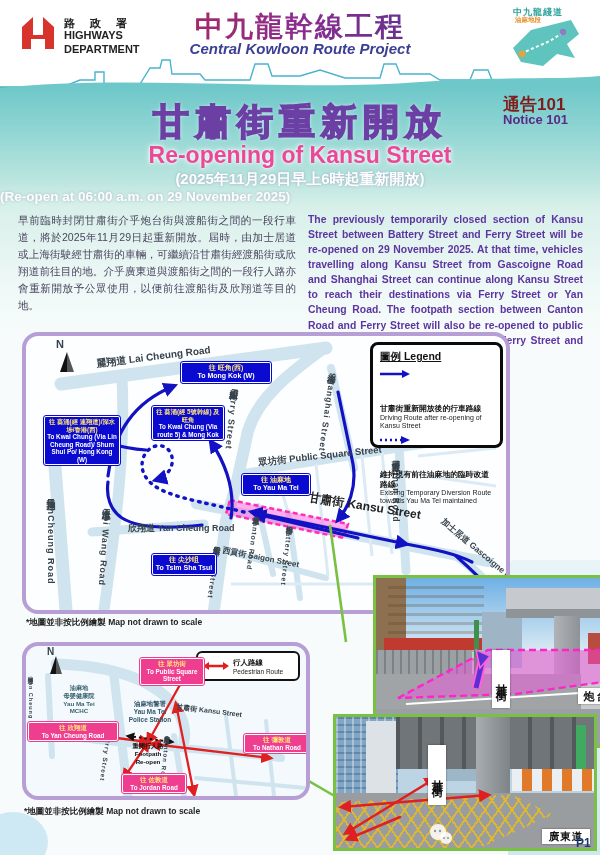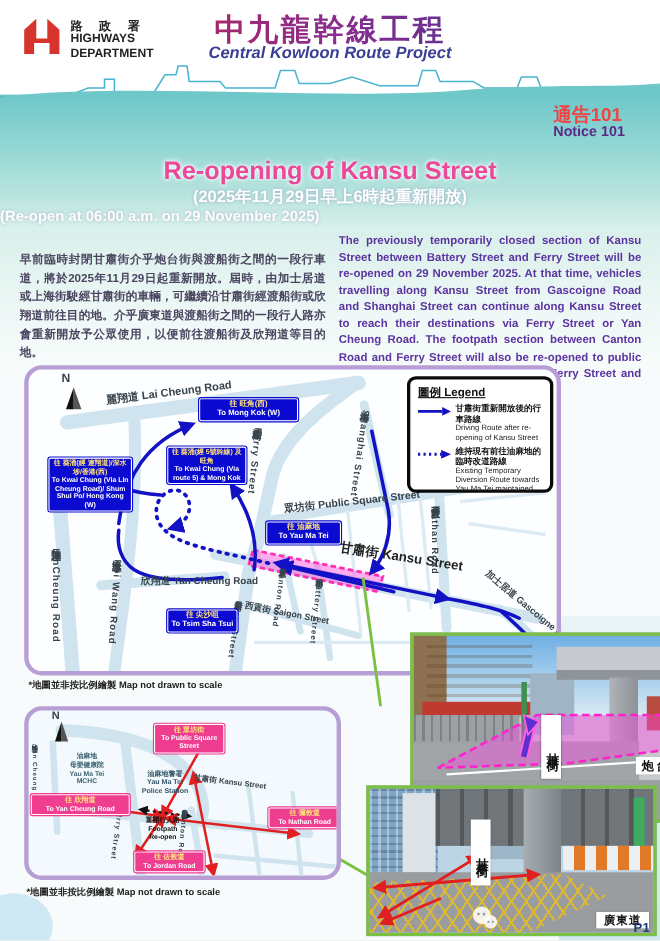--- a/index.html
+++ b/index.html
@@ -18,46 +18,46 @@
   
   .dept-zh{font-size:11px;letter-spacing:6px;color:#222;font-weight:bold;}
   .dept-en{font-size:11px;color:#222;font-weight:bold;white-space:pre-line;line-height:1.25;}
   .proj-zh{font-size:28px;font-weight:bold;letter-spacing:2px;
      background:linear-gradient(90deg,#d42027,#8a2d8e,#2b3990);
      -webkit-background-clip:text;background-clip:text;color:transparent;}
   .proj-en{font-size:15px;font-weight:bold;font-style:italic;color:#3b3f94;}
   .badge-l1{font-size:9px;font-weight:bold;color:#2ba39b;letter-spacing:1px;}
   .badge-l2{font-size:6.5px;font-weight:bold;color:#e8912c;}
   
-  .notice-num-zh{font-size:17px;font-weight:bold;color:#ef4444;}
+  .notice-num-zh{font-size:17px;font-weight:bold;color:#7f1d1d;}
   .notice-num-en{font-size:13px;font-weight:bold;color:#5b2a86;}
   .title-zh{font-size:36px;font-weight:bold;letter-spacing:6px;color:#fff;
      -webkit-text-stroke:1.6px #6b3fa4;text-shadow:0 0 4px rgba(255,255,255,.8);}
   .title-en{font-size:23px;font-weight:bold;color:#ec4899;text-shadow:0 0 3px #fff,0 0 6px #fff;}
   .sub-zh{font-size:15px;font-weight:bold;color:#fff;text-shadow:0 0 3px rgba(90,60,140,.35);}
   .sub-en{font-size:13.5px;font-weight:bold;color:#fdfdfd;text-shadow:0 0 3px rgba(90,60,140,.3);}
   
-  .body-zh{font-size:10.6px;line-height:1.6;font-weight:bold;color:#4a4560;text-align:justify;margin-top:16px;}
+  .body-zh{font-size:10.6px;line-height:1.6;font-weight:normal;color:#4a4560;text-align:justify;}
   .body-en{font-size:10.4px;line-height:1.45;font-weight:bold;color:#5c35a0;text-align:justify;}
   
   .card{border:4px solid #b79fd6;border-radius:16px;background:#fdfeff;box-sizing:border-box;overflow:hidden;}
   .note{font-size:8.5px;font-weight:bold;color:#222;}
   .rlabel{color:#37434c;font-weight:bold;white-space:nowrap;}
   .vert{writing-mode:vertical-rl;text-orientation:mixed;letter-spacing:1px;}
   .bluebox{background:#0a0ad0;border:1px solid #fff;outline:1px solid #0a0ad0;border-radius:2px;
      text-align:center;padding:1px 2px;line-height:1.2;}
   .bluebox .zh{color:#ffe27a;font-weight:bold;font-size:7px;display:block;}
   .bluebox .en{color:#fff;font-weight:bold;font-size:7px;display:block;}
   .pinkbox{background:#ef3d8f;border:1px solid #fff;outline:1px solid #ef3d8f;border-radius:2px;
      text-align:center;padding:1px 2px;line-height:1.2;}
   .pinkbox .zh{color:#ffe27a;font-weight:bold;font-size:6.5px;display:block;}
   .pinkbox .en{color:#fff;font-weight:bold;font-size:6.3px;display:block;}
   .legend{background:#fff;border:3px solid #0a0a0a;border-radius:8px;padding:5px 7px;box-sizing:border-box;}
   .lg-title{font-size:10.5px;font-weight:bold;color:#111;text-decoration:underline;margin-bottom:3px;}
-  .lg-row{display:flex;align-items:flex-start;margin-bottom:3px;}
+  .lg-row{display:flex;align-items:flex-start;margin-bottom:3px;flex-direction:column;}
   .lg-ic{width:34px;flex:0 0 34px;margin-top:3px;}
   .lg-zh{font-size:7.8px;font-weight:bold;color:#111;line-height:1.25;}
   .lg-en{font-size:7px;color:#222;line-height:1.15;}
   .smlabel{font-weight:bold;color:#33566b;text-align:center;line-height:1.25;white-space:pre-line;}
   
   .photo{border:3px solid #7ac143;box-sizing:border-box;overflow:hidden;background:#9aa0a4;}
   .wlabel{background:#fff;color:#111;font-weight:bold;display:flex;align-items:center;justify-content:center;
      box-shadow:0 0 2px rgba(0,0,0,.4);}
   .watermark{display:flex;align-items:center;gap:6px;}
   .wm-text{font-size:18px;font-weight:bold;color:#ededed;text-shadow:0 0 2px #777,0 0 1px #555;letter-spacing:2px;}
@@ -83,24 +83,35 @@
 
   <svg class="abs" style="left:18px;top:13px;" width="40" height="40">
     <path d="M4,36 V14 L15,4 V22 H25 V4 L36,14 V36 H27 V26 H13 V36 Z" fill="#d6342c"></path>
   </svg>
   <div class="abs dept-zh" style="left:64px;top:16px;">路 政 署</div>
   <div class="abs dept-en" style="left: 64px; top: 29px; white-space: pre-line;">HIGHWAYS
 DEPARTMENT</div>
   <div class="abs proj-zh" style="left:0;top:8px;width:600px;text-align:center;">中九龍幹線工程</div>
   <div class="abs proj-en" style="left:0;top:40px;width:600px;text-align:center;">Central Kowloon Route Project</div>
 
+  <div class="abs" style="left:505px;top:6px;width:88px;height:64px;">
+    <div class="abs badge-l1" style="left:8px;top:0;">中九龍綫道</div>
+    <div class="abs badge-l2" style="left:10px;top:10px;">油麻地段</div>
+    <svg class="abs" style="left:0;top:8px;" width="88" height="56">
+      <path d="M8,34 L26,16 L50,10 L66,6 L74,20 L62,30 L70,44 L52,40 L38,52 L16,48 Z" fill="#5fc4bd"></path>
+      <path d="M16,40 C30,32 44,30 58,18" fill="none" stroke="#fff" stroke-width="2" stroke-dasharray="3 2.5"></path>
+      <circle cx="17" cy="40" r="3.2" fill="#f0a030"></circle>
+      <circle cx="58" cy="18" r="3.2" fill="#8e7cc3"></circle>
+    </svg>
+  </div>
 
   <div class="abs notice-num-zh" style="left:503px;top:93px;">通告101</div>
   <div class="abs notice-num-en" style="left:503px;top:112px;">Notice 101</div>
 
+  <div class="abs title-zh" style="left:0;top:98px;width:600px;text-align:center;">甘肅街重新開放</div>
   <div class="abs title-en" style="left:0;top:142px;width:600px;text-align:center;">Re-opening of Kansu Street</div>
   <div class="abs sub-zh" style="left:0;top:170px;width:600px;text-align:center;">(2025年11月29日早上6時起重新開放)</div>
   <div class="abs sub-en" style="left:0;top:189px;width:600px;">(Re-open at 06:00 a.m. on 29 November 2025)</div>
 
   <div class="abs body-zh" style="left:18px;top:212px;width:278px;">早前臨時封閉甘肅街介乎炮台街與渡船街之間的一段行車道，將於2025年11月29日起重新開放。屆時，由加士居道或上海街駛經甘肅街的車輛，可繼續沿甘肅街經渡船街或欣翔道前往目的地。介乎廣東道與渡船街之間的一段行人路亦會重新開放予公眾使用，以便前往渡船街及欣翔道等目的地。</div>
   <div class="abs body-en" style="left:308px;top:212px;width:275px;">The previously temporarily closed section of Kansu Street between Battery Street and Ferry Street will be re-opened on 29 November 2025. At that time, vehicles travelling along Kansu Street from Gascoigne Road and Shanghai Street can continue along Kansu Street to reach their destinations via Ferry Street or Yan Cheung Road. The footpath section between Canton Road and Ferry Street will also be re-opened to public for direct access to destinations like Ferry Street and Yan Cheung Road.</div>
 
   <div class="abs card" style="left:22px;top:332px;width:488px;height:282px;z-index:3;">
     <svg class="abs" style="left:0;top:0;" width="480" height="274" viewBox="0 0 480 274">
       <defs>
@@ -255,20 +266,31 @@
       </g>
 
       <path d="M102,90 L146,96" stroke="#111" stroke-width="2" stroke-dasharray="2.5 3" marker-start="url(#mk)" marker-end="url(#mk)"></path>
       <g transform="translate(24,8)">
         <polygon points="6,20 0,20 6,2" fill="#111"></polygon>
         <polygon points="6,20 12,20 6,2" fill="#555"></polygon>
       </g>
     </svg>
     <div class="abs rlabel" style="left:21px;top:0;font-size:10px;">N</div>
 
+    <div class="abs" style="left:170px;top:5px;width:104px;height:30px;background:#fff;border:2.5px solid #111;border-radius:6px;display:flex;align-items:center;gap:4px;padding:0 5px;box-sizing:border-box;">
+      <svg width="26" height="10">
+        <line x1="5" y1="5" x2="21" y2="5" stroke="#e02020" stroke-width="2.4"></line>
+        <polygon points="6,1 0,5 6,9" fill="#e02020"></polygon>
+        <polygon points="20,1 26,5 20,9" fill="#e02020"></polygon>
+        </svg>
+      <div>
+        <div style="font-size:7.5px;font-weight:bold;color:#111;">行人路線</div>
+        <div style="font-size:6.5px;color:#222;">Pedestrian Route</div>
+      </div>
+    </div>
 
     <div class="abs smlabel" style="left: 24px; top: 38px; width: 58px; font-size: 6.2px; color: rgb(59, 100, 112); white-space: pre-line;">油麻地
 母嬰健康院
 Yau Ma Tei
 MCHC</div>
     <div class="abs smlabel" style="left: 94px; top: 54px; width: 60px; font-size: 6.4px; white-space: pre-line;">油麻地警署
 Yau Ma Tei
 Police Station</div>
     <div class="abs smlabel" style="left: 100px; top: 96px; width: 44px; font-size: 6.2px; color: rgb(17, 17, 17); white-space: pre-line;">重開行人路
 Footpath

